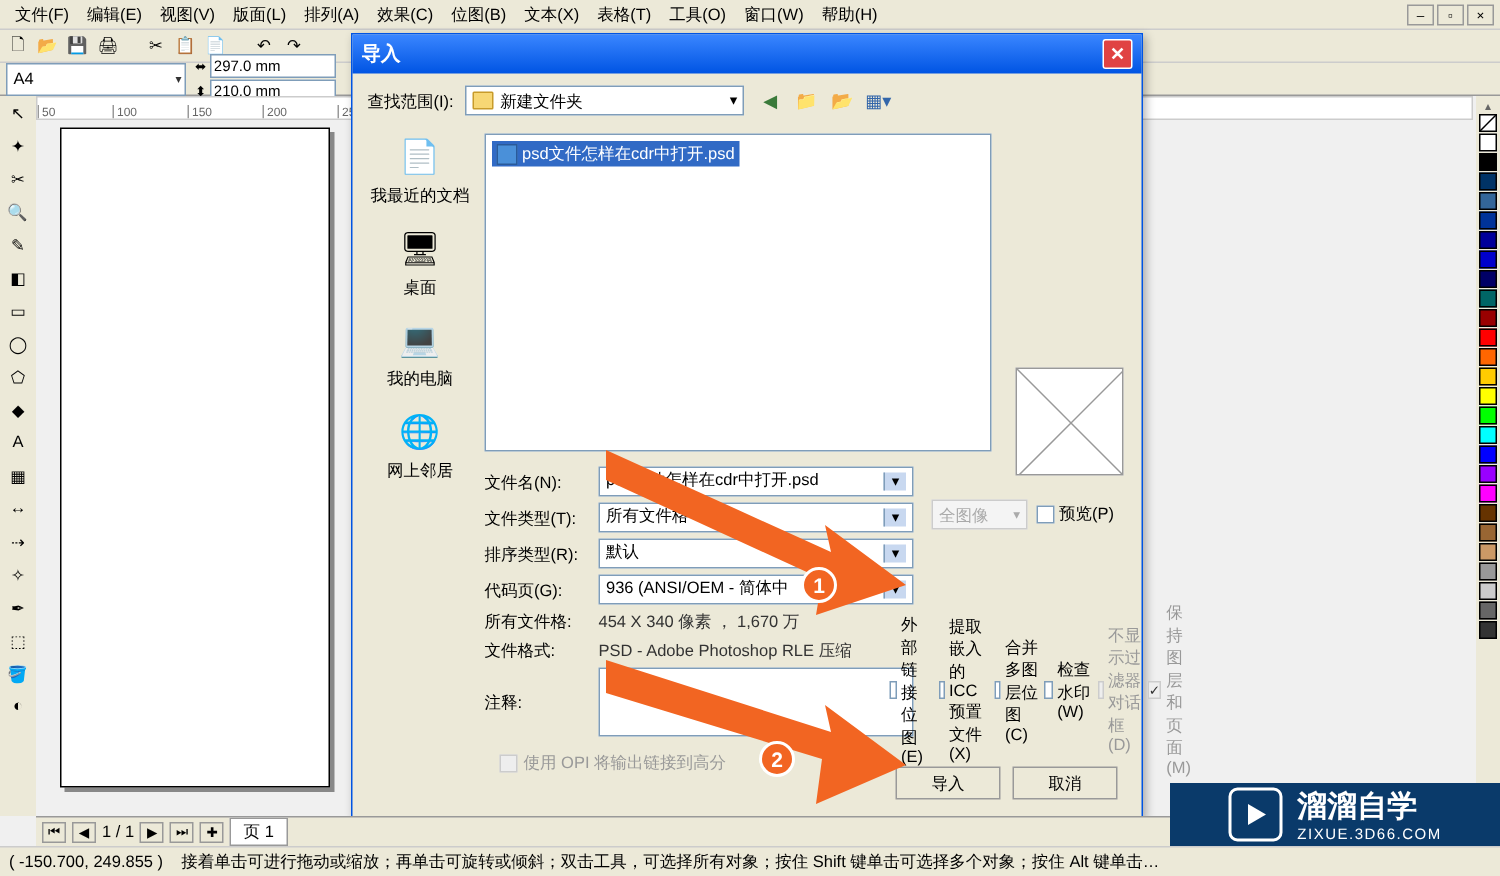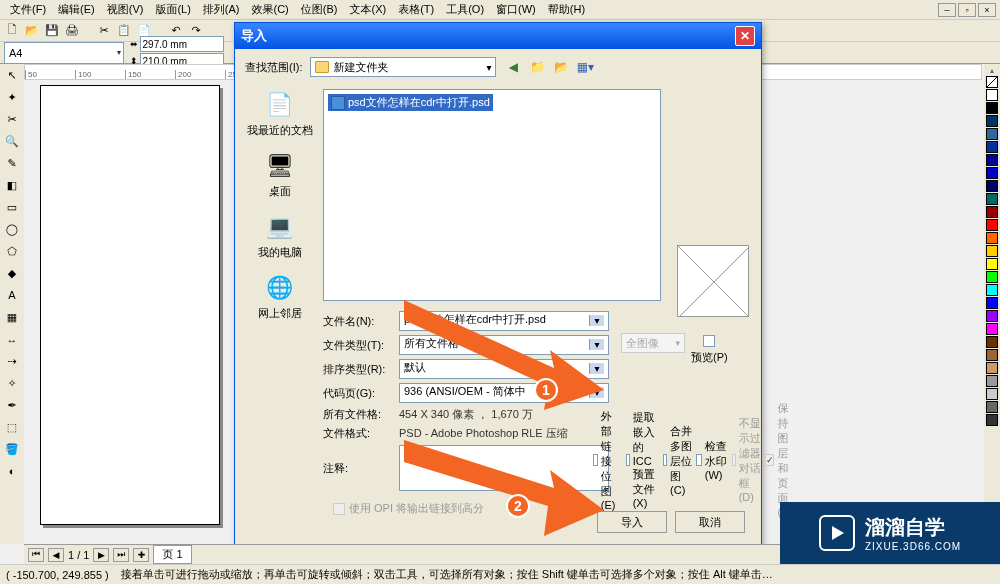--- a/index.html
+++ b/index.html
@@ -66,39 +66,39 @@
 .fields { position: absolute; left: 88px; top: 262px; width: 286px; }
 .frow { display: flex; align-items: center; margin-bottom: 4px; gap: 6px; }
 .flabel { flex: 0 0 70px; text-align: left; font-size: 11px; }
 .finput { flex: 1; height: 20px; background: #fff; border: 1px solid #7f9db9; padding: 0 4px; font-size: 11px; position: relative; }
 .finput.combo-sty::after { content: "▾"; position: absolute; right: 4px; top: 3px; font-size: 10px; background:#c8d8f0; width:14px; text-align:center; border-left:1px solid #7f9db9;}
 .fstatic { flex: 1; font-size: 11px; color: #333; }
 .ftextarea { flex: 1; height: 46px; background: #fff; border: 1px solid #7f9db9; }
 
 .side-combo { position: absolute; left: 386px; top: 284px; width: 64px; height: 20px; border: 1px solid #ccc; background: #f4f4f4; color: #aaa; font-size: 11px; display: flex; align-items: center; padding: 0 4px; }
 .side-combo::after{content:"▾"; margin-left:auto; font-size:9px;}
-.preview-chk { position: absolute; left: 456px; top: 286px; display: flex; align-items: center; gap: 3px; font-size: 11px; flex-direction: column; }
+.preview-chk { position: absolute; left: 456px; top: 286px; display: flex; align-items: center; gap: 3px; font-size: 11px; }
 
 .opts { position: absolute; left: 358px; top: 352px; width: 160px; display: flex; flex-direction: row; gap: 3px; font-size: 11px; }
 .opt { display: flex; align-items: center; gap: 3px; }
 .opt.disabled { color: #999; }
 .chk { width: 12px; height: 12px; background: #fff; border: 1px solid #7f9db9; display: inline-flex; align-items: center; justify-content: center; font-size: 9px; color: #333; }
 .chk.disabled { background: #eee; border-color: #ccc; }
 
 .opi-row { position: absolute; left: 98px; top: 452px; display: flex; align-items: center; gap: 4px; font-size: 11px; color: #999; }
 
 .dlg-buttons { position: absolute; right: 16px; bottom: 12px; display: flex; gap: 8px; }
 .dlg-btn { width: 70px; height: 22px; background: #ece9d8; border: 1px solid #999; font-size: 11px; display: flex; align-items: center; justify-content: center; }
 
 
 .arrow { position: absolute; pointer-events: none; }
 .circ-num { position: absolute; width: 24px; height: 24px; border: 2px solid #fff; border-radius: 50%; background: #f26522; color: #fff; display: flex; align-items: center; justify-content: center; font-size: 14px; font-weight: bold; }
 
 
-.logo-box { position: absolute; right: 0; bottom: 20px; width: 220px; height: 62px; background: #0a3a6a; color: #fff; display: flex; align-items: center; justify-content: center; gap: 10px; }
+.logo-box { position: absolute; right: 0; bottom: 20px; width: 220px; height: 42px; background: #0a3a6a; color: #fff; display: flex; align-items: center; justify-content: center; gap: 10px; }
 .logo-play { width: 36px; height: 36px; border: 2px solid #fff; border-radius: 6px; display: flex; align-items: center; justify-content: center; }
 .logo-text { display: flex; flex-direction: column; }
 .logo-cn { font-size: 20px; font-weight: bold; }
 .logo-en { font-size: 10px; letter-spacing: 1px; }
 </style>
 </head>
 <body>
 
 <div class="menubar">
   <span>文件(F)</span>

